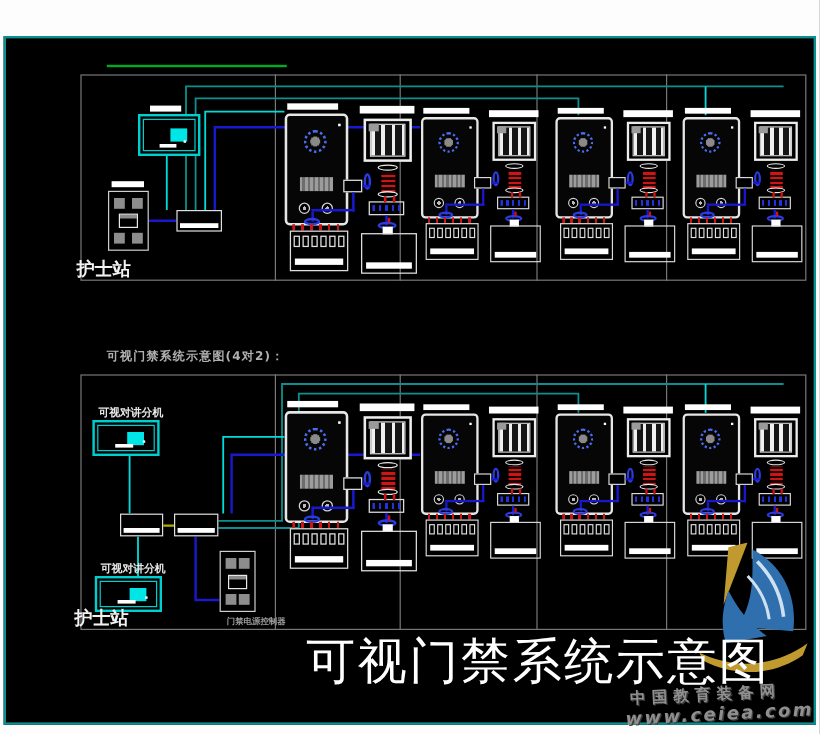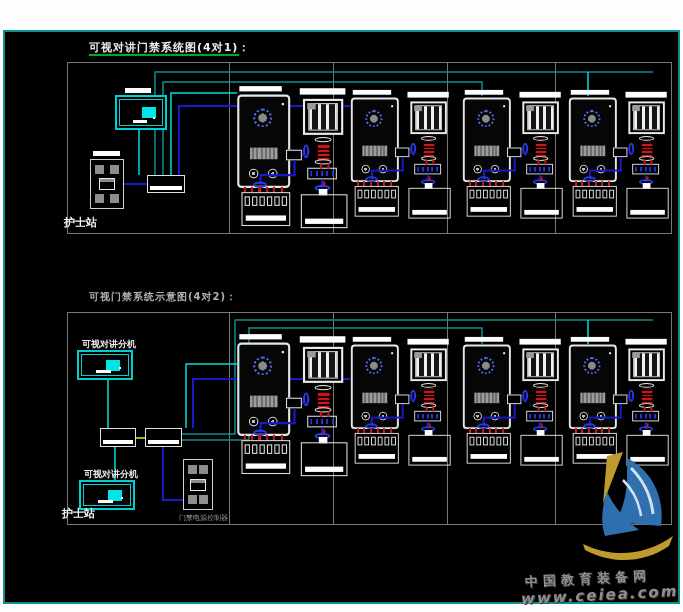--- a/index.html
+++ b/index.html
@@ -18,25 +18,25 @@
   #top-frame{left:62px;top:30px;width:605px;height:172px;}
   #bottom-frame{left:62px;top:280px;width:605px;height:213px;}
   .divider{width:1px;background:var(--frame-gray,#787878);z-index:1;}
   .div-t{top:30px;height:172px;} .div-b{top:280px;height:213px;}
   .dx1{left:224px;} .dx2{left:328px;} .dx3{left:442px;} .dx4{left:550px;}
   
   .diagram-label{color:#ededed;font-weight:bold;font-size:11px;letter-spacing:1px;z-index:6;white-space:nowrap;}
   #top-label{left:84px;top:8px;}
   #top-label-underline{left:84px;top:22px;width:150px;height:2px;background:var(--label-green,#00aa22);z-index:6;}
   #bottom-label{left:84px;top:258px;color:#b0b0b0;font-size:10px;}
-  .station-label{color:#f2f2f2;font-weight:bold;font-size:11px;z-index:6;white-space:nowrap;}
+  .station-label{color:#f2f2f2;font-weight:bold;font-size:15px;z-index:6;white-space:nowrap;}
   #nurse-top{left:59px;top:183px;} #nurse-bottom{left:57px;top:474px;}
   .cn-small{color:#e8e8e8;font-weight:bold;font-size:9px;z-index:6;white-space:nowrap;}
   #monitor-b1-label{left:77px;top:306px;} #monitor-b2-label{left:79px;top:436px;}
-  #panel-door-caption{left:174px;top:481px;font-size:7px;color:#9a9a9a;z-index:6;white-space:nowrap;}
+  #panel-door-caption{left:184px;top:481px;font-size:7px;color:#9a9a9a;z-index:6;white-space:nowrap;font-weight:bold;}
   
   .label-bar{background:#fff;z-index:5;}
   #monitor-nurse-bar{left:120px;top:56px;width:26px;height:5px;}
   #panel-nurse-bar{left:88px;top:119px;width:27px;height:5px;}
   .monitor{border:2px solid var(--monitor-cyan,#00cfcf);background:#000;z-index:5;}
   .mon-inner{inset:2px;border:1px solid var(--monitor-cyan,#00cfcf);}
   .mon-screen{width:14px;height:11px;background:var(--screen-cyan,#00e5e5);left:52%;top:26%;}
   .mon-bar{left:30%;bottom:2px;width:34%;height:3px;background:#fff;}
   .mon-dot{right:16%;bottom:6px;width:2px;height:2px;background:#fff;}
   #monitor-nurse{left:110px;top:63px;width:52px;height:35px;}
@@ -123,21 +123,20 @@
     <div class="frame" id="bottom-frame"></div>
     <div class="divider div-t dx1"></div>
     <div class="divider div-t dx2"></div>
     <div class="divider div-t dx3"></div>
     <div class="divider div-t dx4"></div>
     <div class="divider div-b dx1"></div>
     <div class="divider div-b dx2"></div>
     <div class="divider div-b dx3"></div>
     <div class="divider div-b dx4"></div>
 
-    <div class="diagram-label" id="top-label">可视对讲门禁系统图(4对1)：</div>
     <div id="top-label-underline"></div>
     <div class="diagram-label" id="bottom-label">可视门禁系统示意图(4对2)：</div>
 
     <div class="label-bar" id="monitor-nurse-bar"></div>
     <div class="monitor" id="monitor-nurse">
       <div class="mon-inner">
         <div class="mon-screen"></div>
         <div class="mon-bar"></div>
         <div class="mon-dot"></div>
       </div>
@@ -174,20 +173,21 @@
     <div class="panel" id="panel-door">
       <i class="pk tl"></i>
       <i class="pk tr"></i>
       <i class="pk bl"></i>
       <i class="pk br"></i>
       <div class="p-core"></div>
     </div>
     <div id="panel-door-caption">门禁电源控制器</div>
     <div class="station-label" id="nurse-bottom">护士站</div>
 
+    <div id="big-title">可视门禁系统示意图</div>
 
     <svg id="sail-logo" viewBox="0 0 100 118" xmlns="http://www.w3.org/2000/svg">
       <path d="M30 4 L46 0 L26 52 Z" style="fill:var(--logo-gold,#c09a2e)"></path>
       <path d="M50 6 C74 18 88 44 84 74 L38 70 C52 48 50 26 50 6 Z" style="fill:var(--logo-blue,#2f6fae)"></path>
       <path d="M54 16 C66 28 74 44 76 62" style="fill:none;stroke:#cfe0f0;stroke-width:3"></path>
       <path d="M46 28 C56 38 62 50 64 64" style="fill:none;stroke:#cfe0f0;stroke-width:2.5"></path>
       <path d="M30 40 C24 58 24 72 28 84 L62 78 C48 68 38 56 30 40 Z" style="fill:var(--logo-blue,#2f6fae)"></path>
       <path d="M6 92 C35 106 68 104 96 84 L92 94 C66 112 34 112 8 98 Z" style="fill:var(--logo-gold,#c09a2e)"></path>
     </svg>
     <div id="site-name">中国教育装备网</div>

